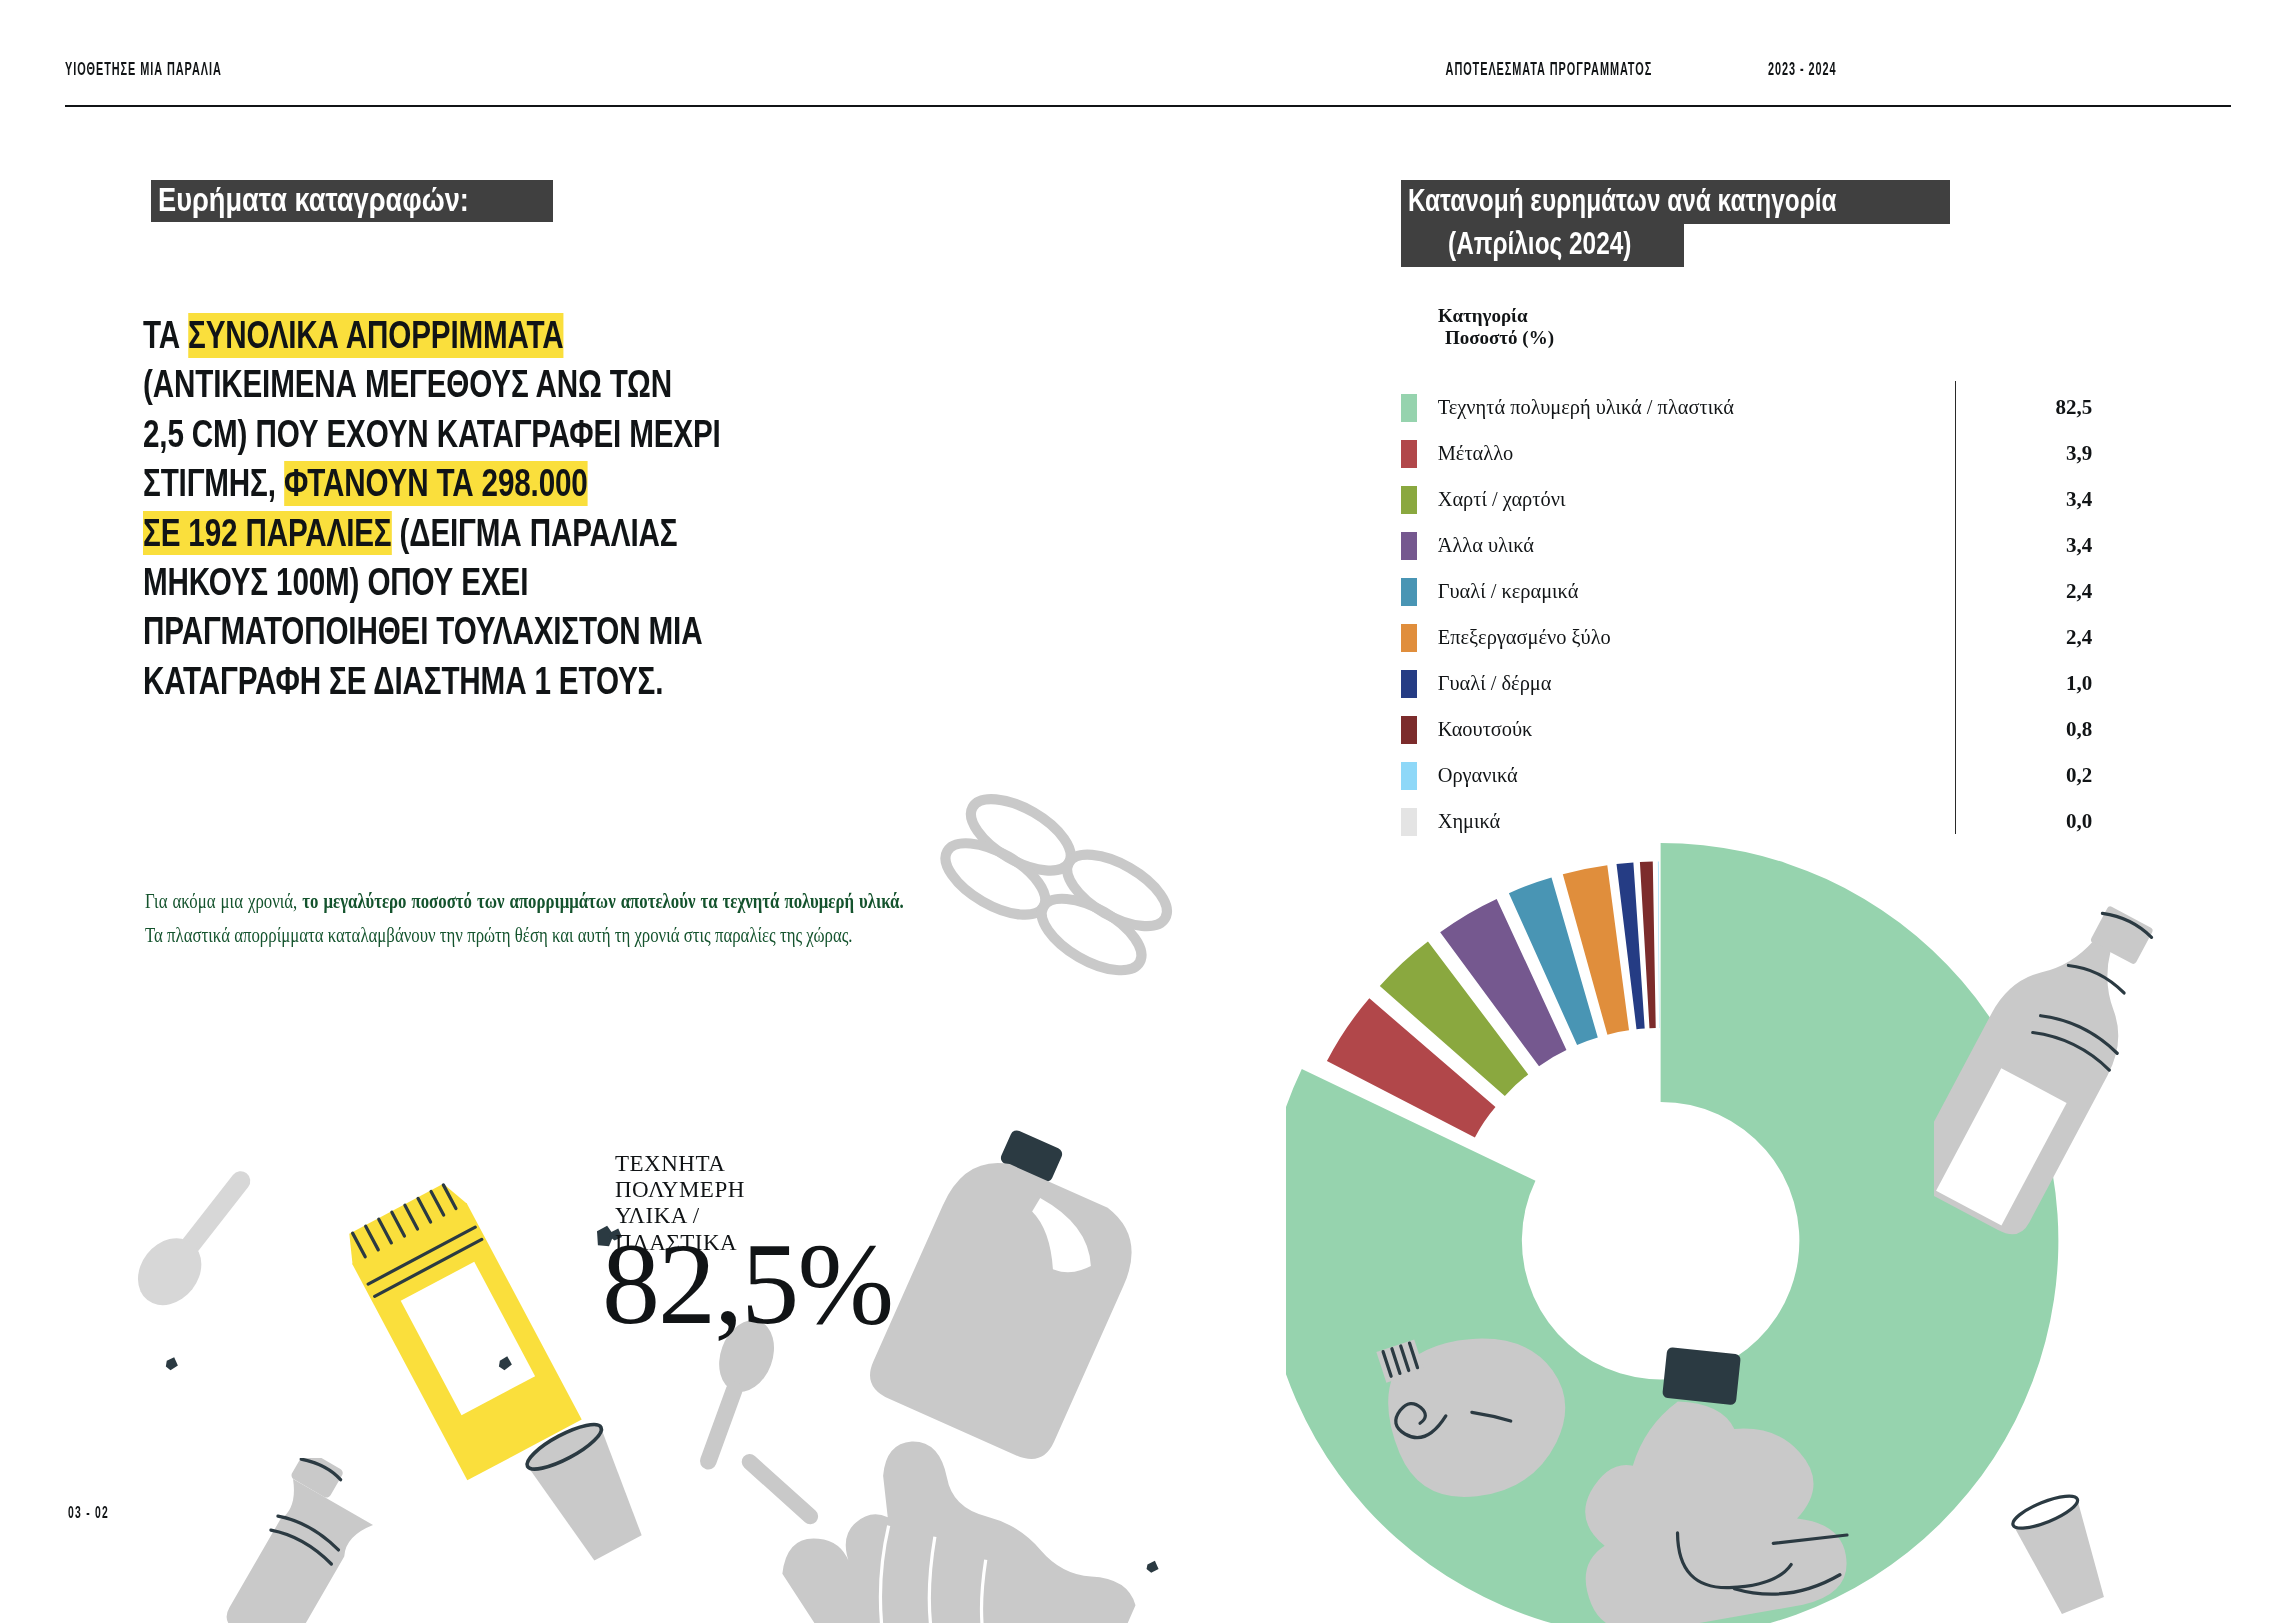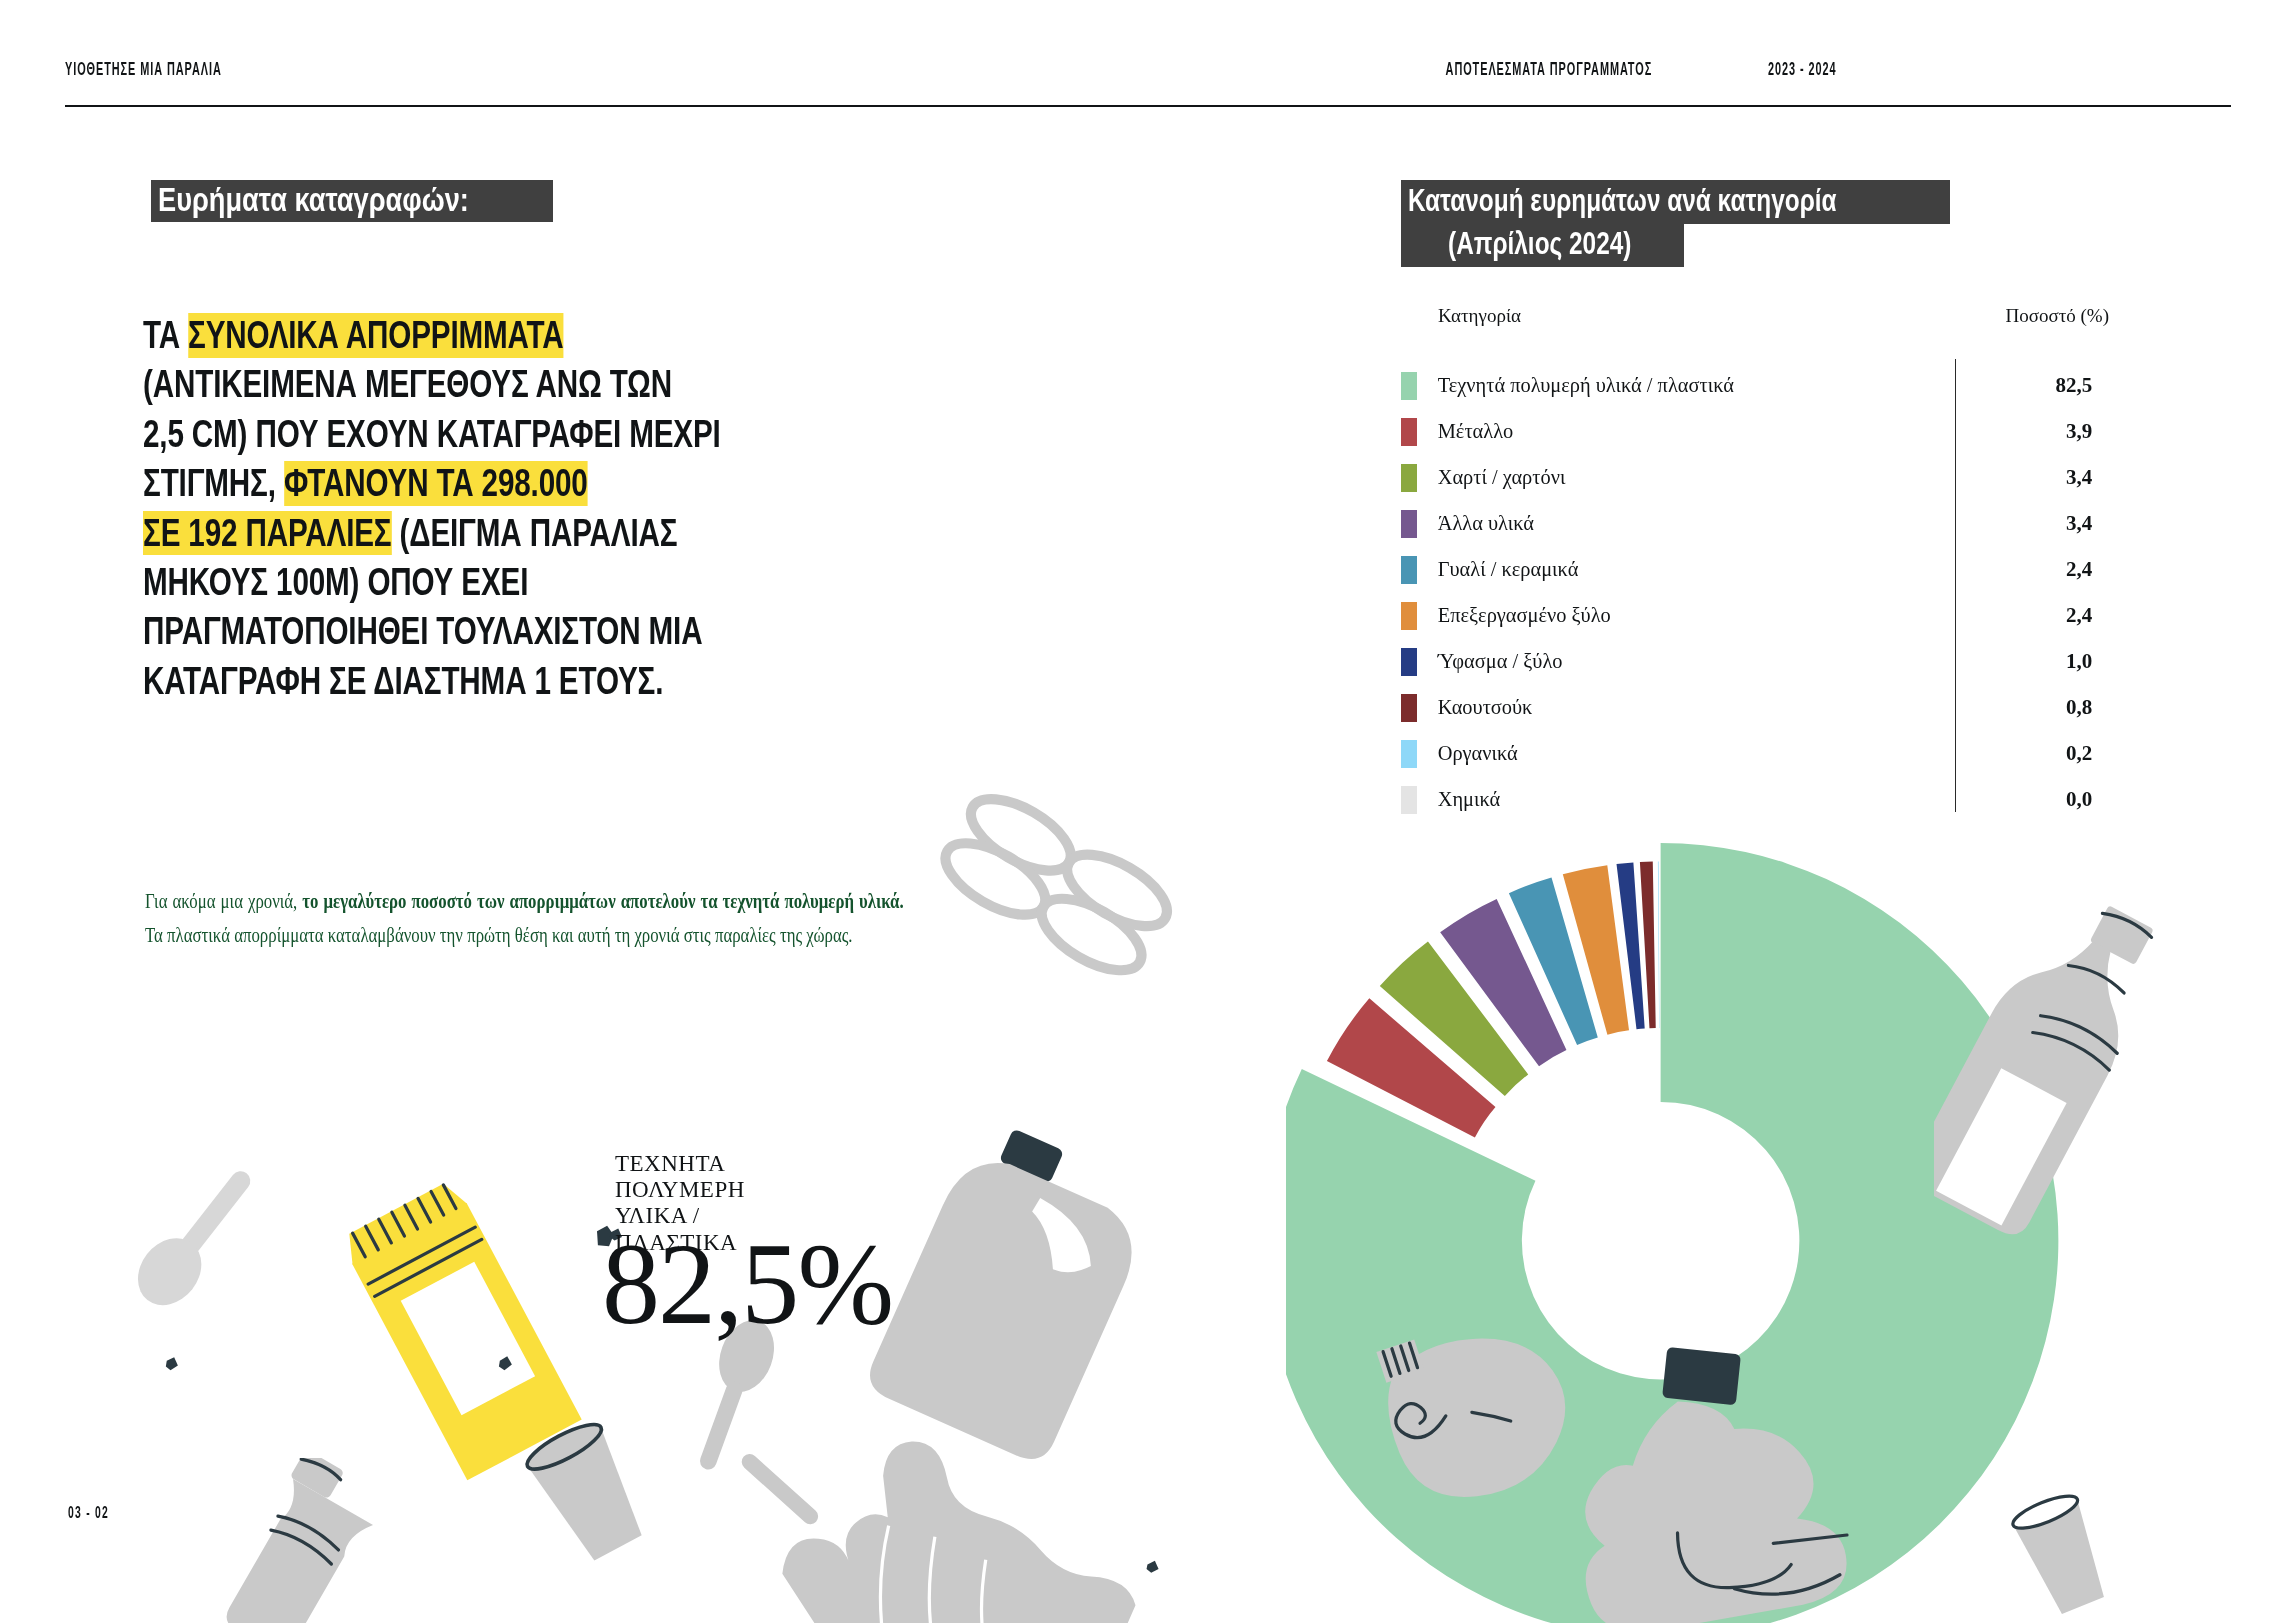--- a/index.html
+++ b/index.html
@@ -80,22 +80,23 @@
   #right-title-1{left:1401px;top:180px;font-size:30.5px;}
   #right-title-2{left:1401px;top:223px;font-size:30.5px;padding-left:47px;}
 
   .tbl{
     position:absolute;left:1401px;top:305px;width:708px;
     font-family:"Liberation Serif", serif;
     color:#111416;
   }
   .tbl-head{
     display:flex;align-items:flex-start;
-    font-size:19px;font-weight:400;
+    font-size:19px;font-weight:700;
     padding-bottom:4.6px;
+    flex-direction:column;
   }
   .tbl-head .c1{flex:1;padding-left:37px;}
   .tbl-head .c2{width:153px;text-align:right;}
   .tbl-rows{position:relative;margin-top:31px;}
   .vrule{
     position:absolute;right:153px;top:-3.7px;width:1.4px;height:453px;background:#2a2a2a;
   }
   .row{
     display:flex;align-items:center;height:46px;
   }
@@ -209,21 +210,21 @@
         <div class="c1">Γυαλί / κεραμικά</div>
         <div class="c2">2,4</div>
       </div>
       <div class="row">
         <div class="sw" style="background: rgb(224, 142, 60);"></div>
         <div class="c1">Επεξεργασμένο ξύλο</div>
         <div class="c2">2,4</div>
       </div>
       <div class="row">
         <div class="sw" style="background: rgb(37, 60, 132);"></div>
-        <div class="c1">Ύφασμα / ξύλο</div>
+        <div class="c1">Γυαλί / δέρμα</div>
         <div class="c2">1,0</div>
       </div>
       <div class="row">
         <div class="sw" style="background: rgb(124, 44, 44);"></div>
         <div class="c1">Καουτσούκ</div>
         <div class="c2">0,8</div>
       </div>
       <div class="row">
         <div class="sw" style="background: rgb(142, 216, 248);"></div>
         <div class="c1">Οργανικά</div>

